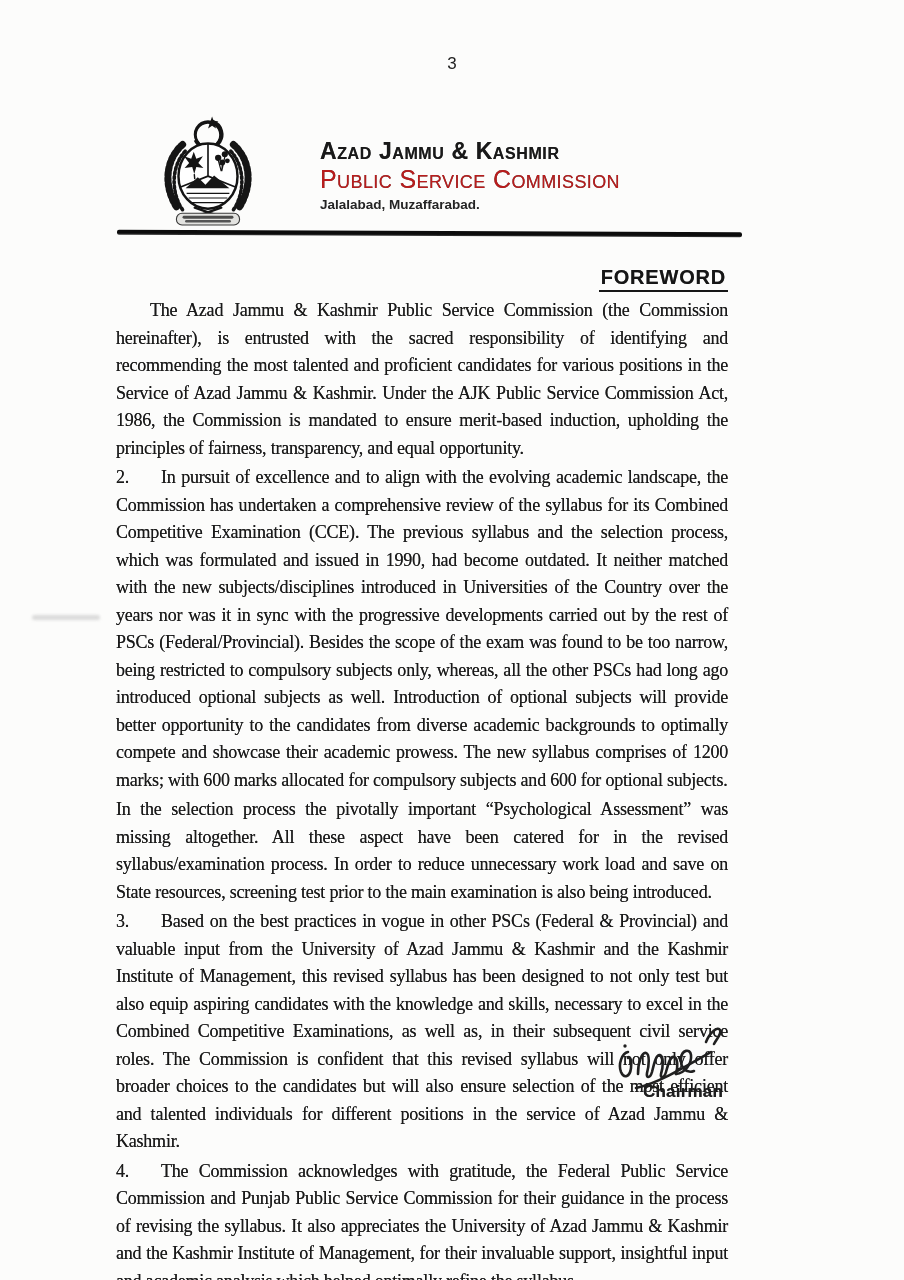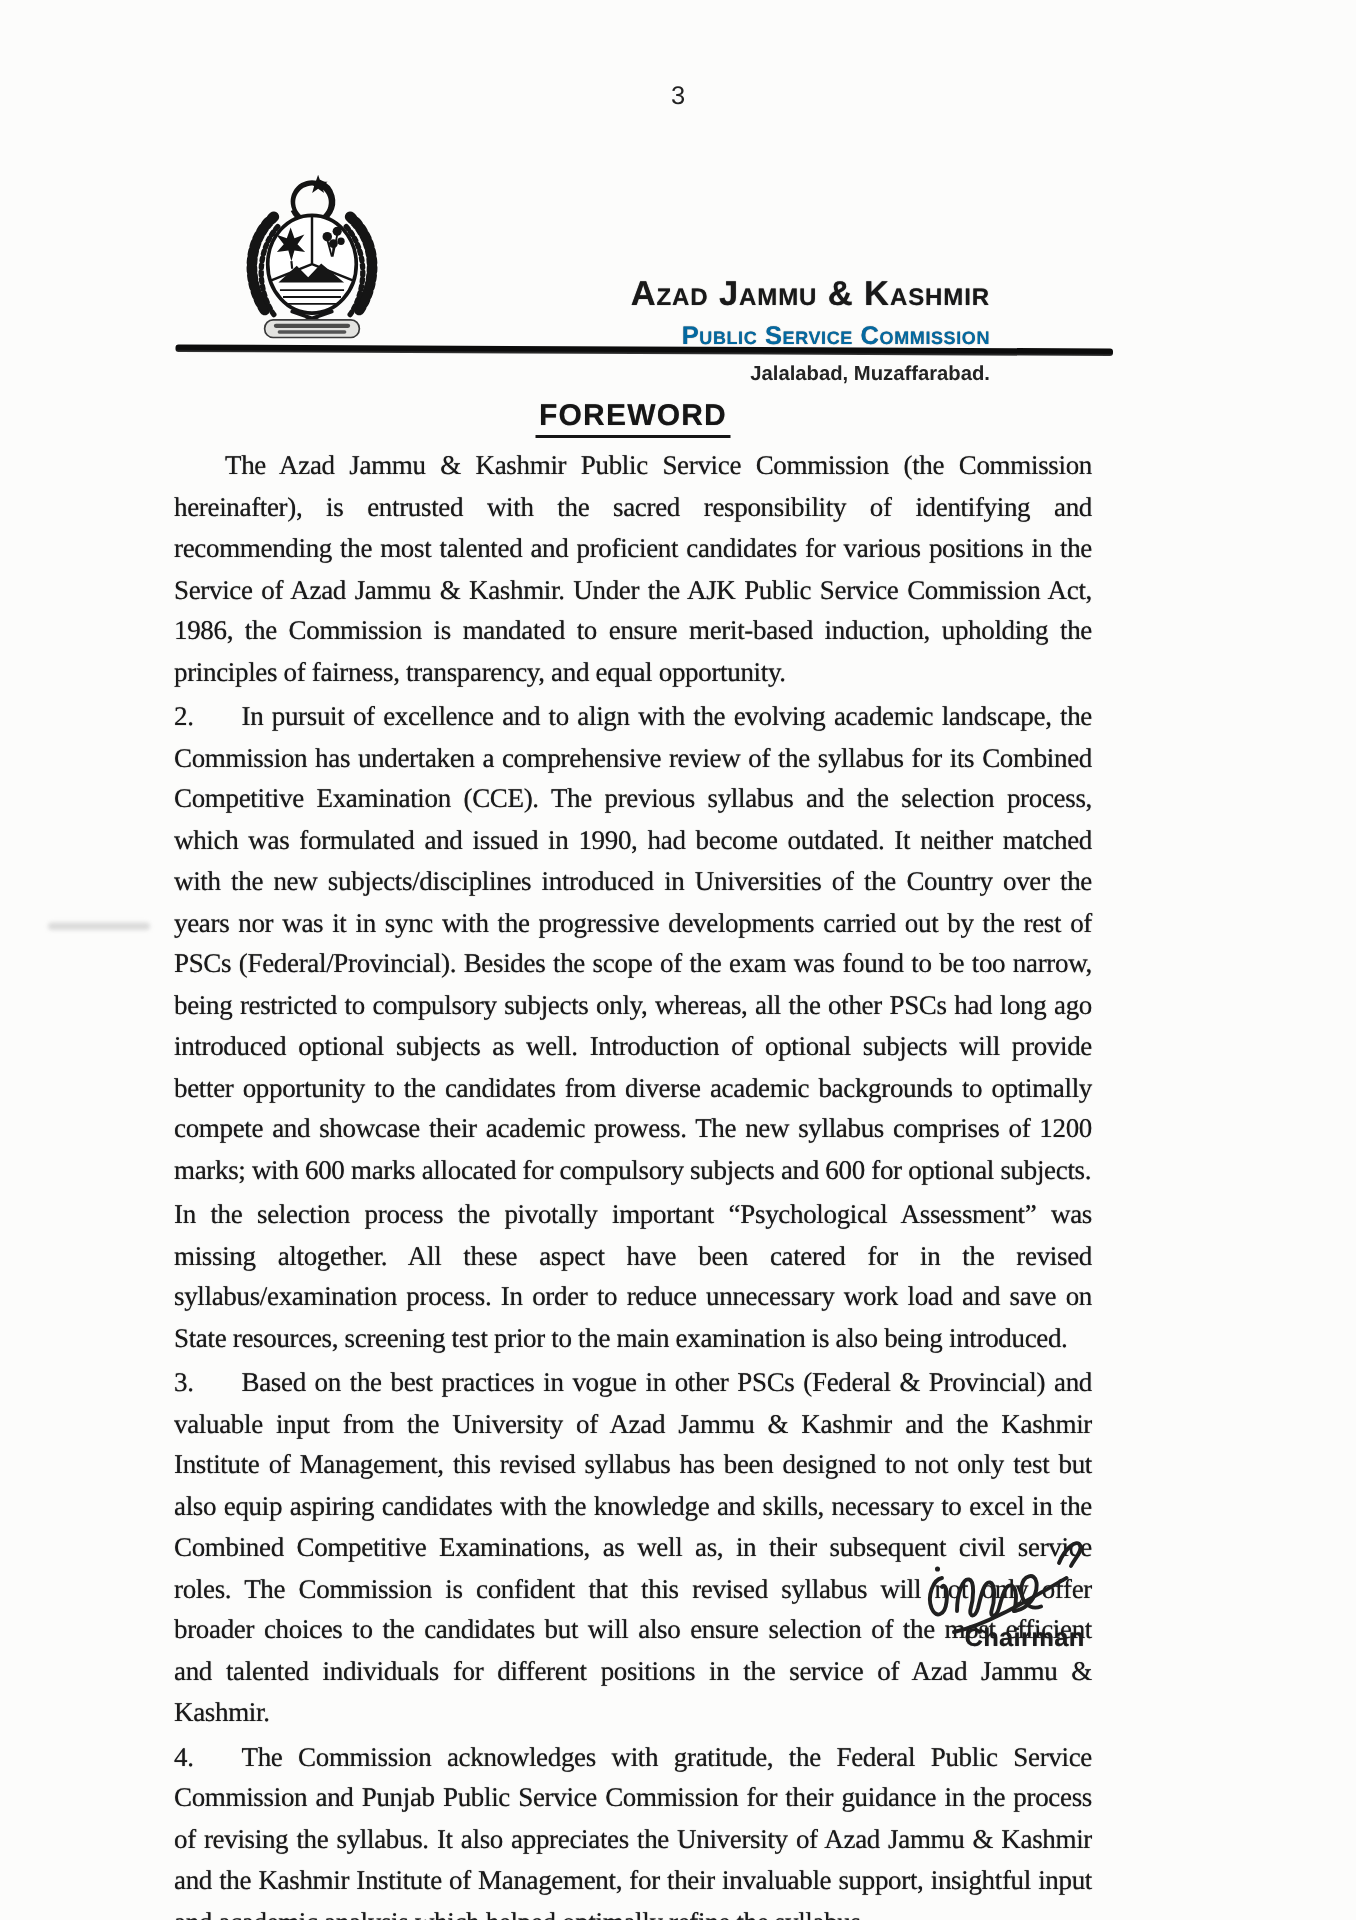--- a/index.html
+++ b/index.html
@@ -20,56 +20,55 @@
     font-size: 17px; color: #222;
   }
 
   
   .header { position: absolute; top: 112px; left: 0; width: 904px; height: 120px; }
 
   .emblem { position: absolute; left: 157px; top: 0; width: 102px; height: 114px; }
 
   .org-block {
     position: absolute; left: 320px; top: 26px; width: 340px;
-    text-align: right;
-    margin-top: 44px;
+    text-align: left;
   }
   .org-line1 {
     font-family: "Liberation Sans", sans-serif;
     font-variant: small-caps;
     font-weight: 700; font-size: 23px; letter-spacing: 0.6px;
     color: #191919;
     text-shadow: 0 0 0.6px rgba(0,0,0,0.65);
     line-height: 27px;
   }
   .org-line2 {
     font-family: "Liberation Sans", sans-serif;
     font-variant: small-caps;
-    font-weight: 700; font-size: 17px; letter-spacing: 0.4px;
-    color: #0369a1;
+    font-weight: 400; font-size: 25px; letter-spacing: 0.4px;
+    color: #b91c1c;
     text-shadow: 0 0 0.6px rgba(0,0,0,0.65);
     line-height: 29px;
   }
   .org-location {
     font-family: Liberation Sans, sans-serif;
     font-weight: 700; font-size: 13.5px; color: #242424;
     line-height: 18px; margin-top: 2px;
   }
 
   .top-rule {
     position: absolute; left: 117px; top: 231px; width: 625px; height: 5px;
     background: linear-gradient(to bottom, #0c0c0c 65%, #3c3c3c);
     border-radius: 2px;
     transform: rotate(0.25deg);
   }
 
   
   .doc-title-wrap {
     position: absolute; left: 116px; top: 266px; width: 612px;
-    text-align: center;
+    text-align: right;
   }
   .doc-title {
     display: inline-block;
     font-family: "Liberation Sans", sans-serif;
     font-weight: 700; font-size: 20px; letter-spacing: 0.8px;
     color: #161616;
     border-bottom: 2.5px solid #161616;
     padding: 0 2px 1px 2px;
     text-shadow: 0 0 0.5px rgba(0,0,0,0.6);
   }

